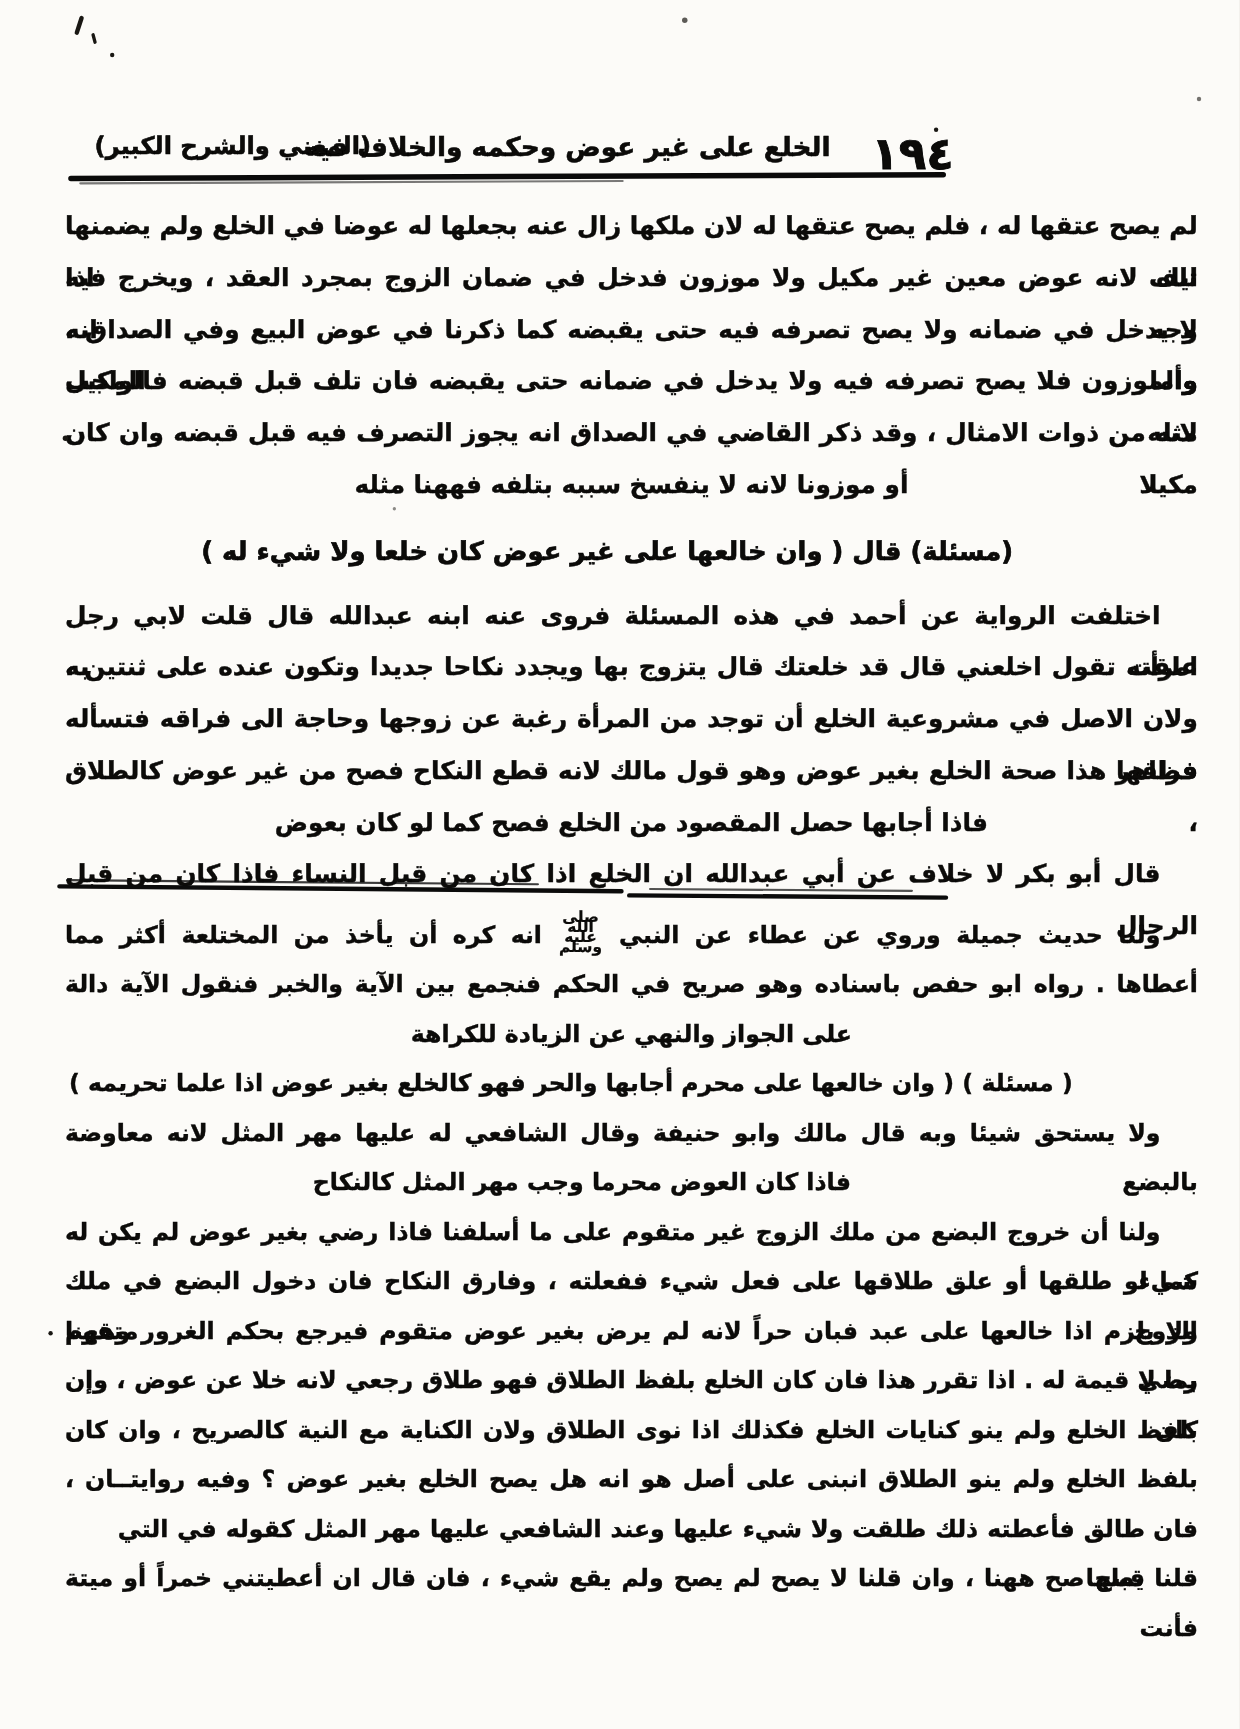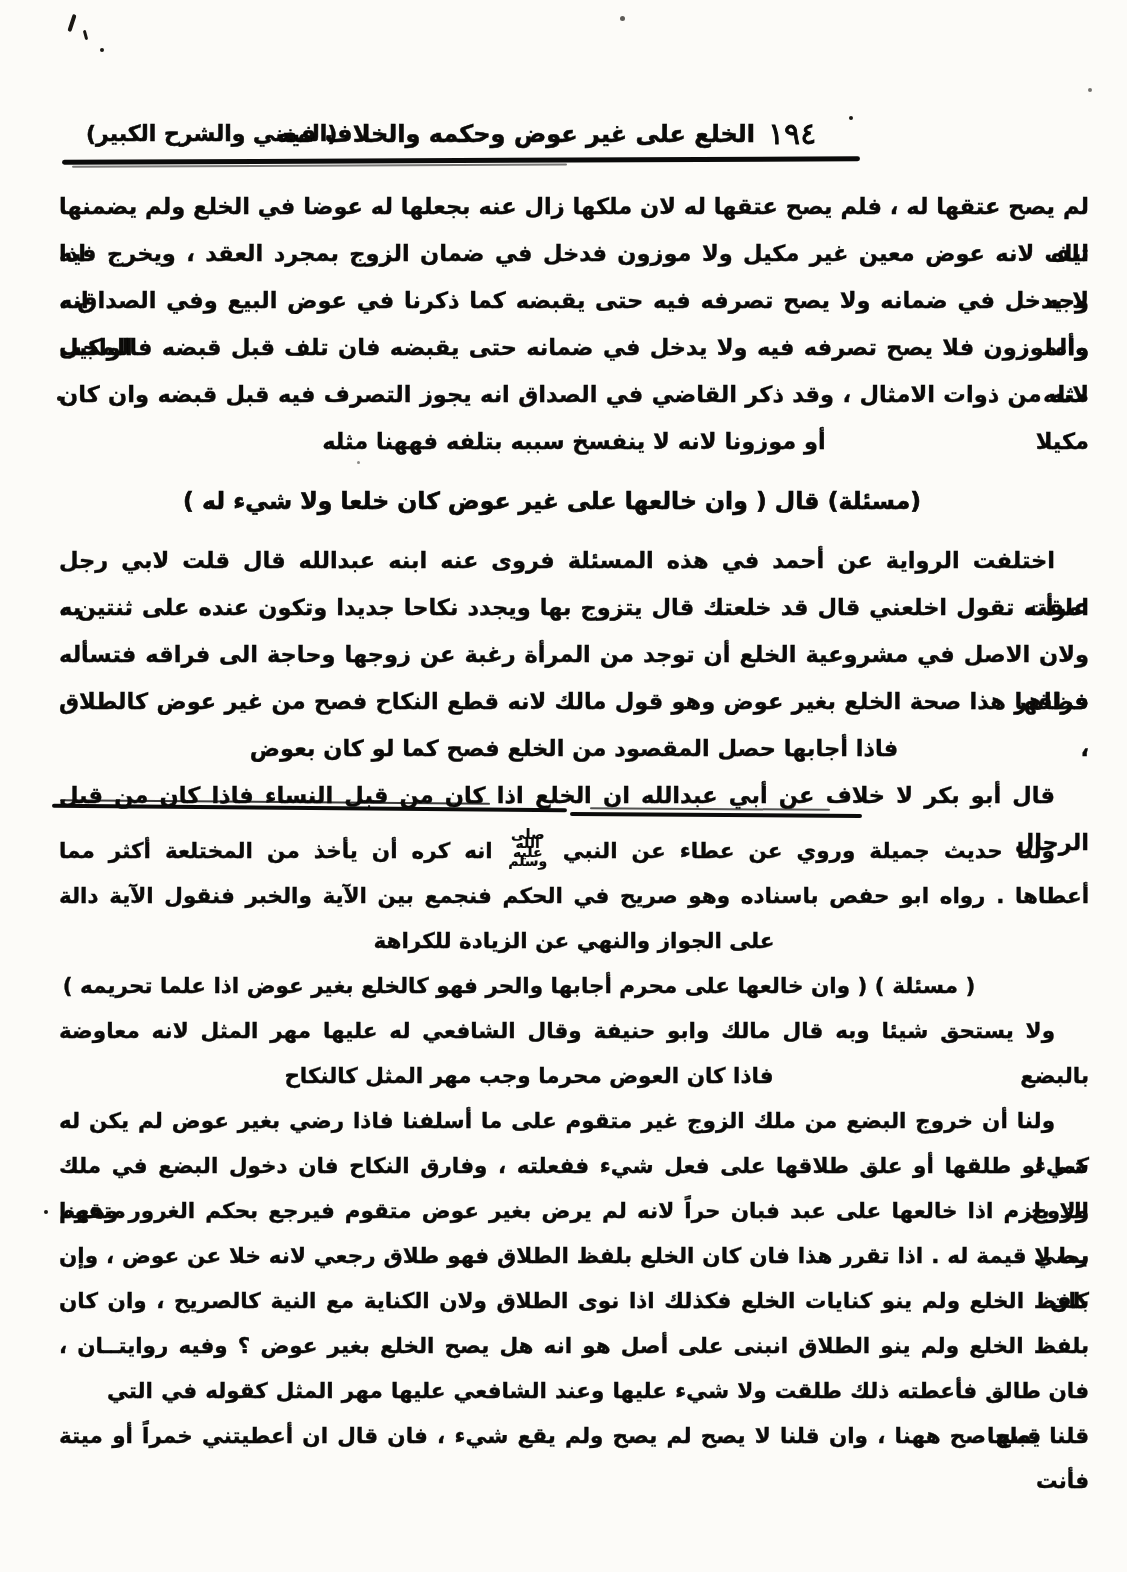--- a/index.html
+++ b/index.html
@@ -8,22 +8,22 @@
     width:1127px;height:1572px;
     margin:0 auto;
     background:#fcfbf8;
     overflow:hidden;
     font-family:"DejaVu Sans", sans-serif;
     color:#0c0b09;
     direction:rtl;
   }
   
   .hdr-num{
-    position:absolute;left:768px;top:116px;
-    font-size:30px;font-weight:normal;letter-spacing:3px;
+    position:absolute;left:792px;top:116px;
+    font-size:41px;font-weight:bold;letter-spacing:3px;
     -webkit-text-stroke:0.8px #000;
   }
   .hdr-title{
     position:absolute;left:345px;top:120px;width:410px;
     text-align:left;font-size:24px;font-weight:bold;
     -webkit-text-stroke:0.5px #000;white-space:nowrap;
   }
   .hdr-book{
     position:absolute;left:86px;top:121px;
     font-size:22px;font-weight:bold;

